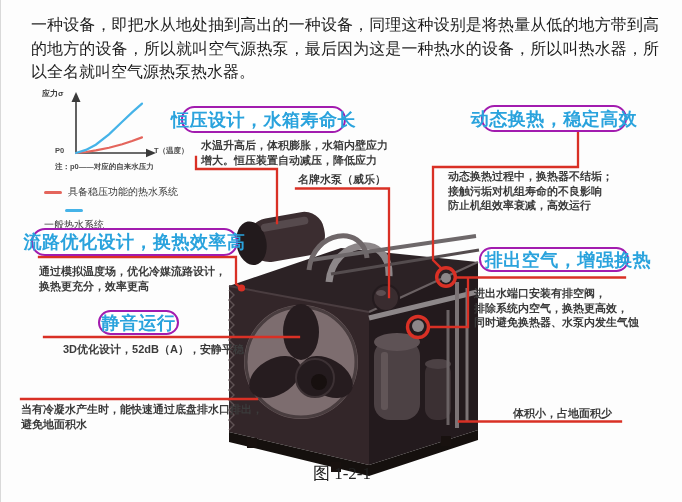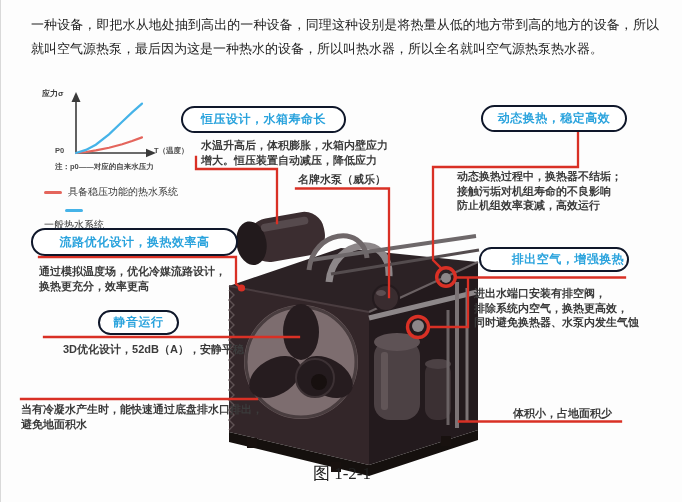--- a/index.html
+++ b/index.html
@@ -6,32 +6,32 @@
   #stage{
     position:relative;width:682px;height:502px;background:#fdfdfd;
     overflow:hidden;font-family:"Liberation Sans",sans-serif;
     border-left:1px solid #d9d9d9;
   }
   .abs{position:absolute;}
   
   .paragraph{
     left:30px;top:13px;width:628px;
     font-family:"Liberation Serif",serif;
-    font-size:13px;line-height:23.5px;color:#1c1c1c;
+    font-size:16px;line-height:23.5px;color:#1c1c1c;
     text-align:justify;text-justify:inter-character;
   }
   
   .caption{
     left:0;top:462px;width:682px;text-align:center;
     font-family:"Liberation Serif",serif;font-size:17px;color:#222;
   }
   
   .pill{
-    border:2px solid #0f172a;border-radius:16px;color:#2aa3dd;
-    font-weight:bold;font-size:12px;letter-spacing:.5px;
+    border:2px solid #a21caf;border-radius:16px;color:#2aa3dd;
+    font-weight:bold;font-size:18px;letter-spacing:.5px;
     display:flex;align-items:center;justify-content:center;
     background:#fff;box-sizing:border-box;white-space:nowrap;
   }
   
   .desc{
     font-size:11px;font-weight:bold;color:#3b3b3b;line-height:14.5px;
     white-space:pre-line;
   }
   .minilabel{font-size:11px;font-weight:bold;color:#3b3b3b;white-space:nowrap;}
   
@@ -157,21 +157,21 @@
   </svg>
 
   <div class="abs pill" style="left:180px;top:106px;width:165px;height:27px;">恒压设计，水箱寿命长</div>
   <div class="abs pill" style="left:480px;top:105px;width:146px;height:27px;">动态换热，稳定高效</div>
   <div class="abs pill" style="left:30px;top:228px;width:207px;height:28px;">流路优化设计，换热效率高</div>
   <div class="abs pill" style="left:97px;top:310px;width:81px;height:25px;">静音运行</div>
   <div class="abs pill" style="left:478px;top:247px;width:150px;height:25px;padding-left:28px;">排出空气，增强换热</div>
 
   <div class="abs desc" style="left:200px;top:138px;width:200px;">水温升高后，体积膨胀，水箱内壁应力
 增大。恒压装置自动减压，降低应力</div>
-  <div class="abs desc" style="left:447px;top:169px;width:190px;margin-left:9px;">动态换热过程中，换热器不结垢；
+  <div class="abs desc" style="left:447px;top:169px;width:190px;">动态换热过程中，换热器不结垢；
 接触污垢对机组寿命的不良影响
 防止机组效率衰减，高效运行</div>
   <div class="abs desc" style="left:38px;top:264px;width:205px;">通过模拟温度场，优化冷媒流路设计，
 换热更充分，效率更高</div>
   <div class="abs desc" style="left:62px;top:342px;width:200px;">3D优化设计，52dB（A），安静平稳</div>
   <div class="abs desc" style="left:20px;top:402px;width:245px;">当有冷凝水产生时，能快速通过底盘排水口排出，
 避免地面积水</div>
   <div class="abs desc" style="left:473px;top:286px;width:175px;">进出水端口安装有排空阀，
 排除系统内空气，换热更高效，
 同时避免换热器、水泵内发生气蚀</div>

